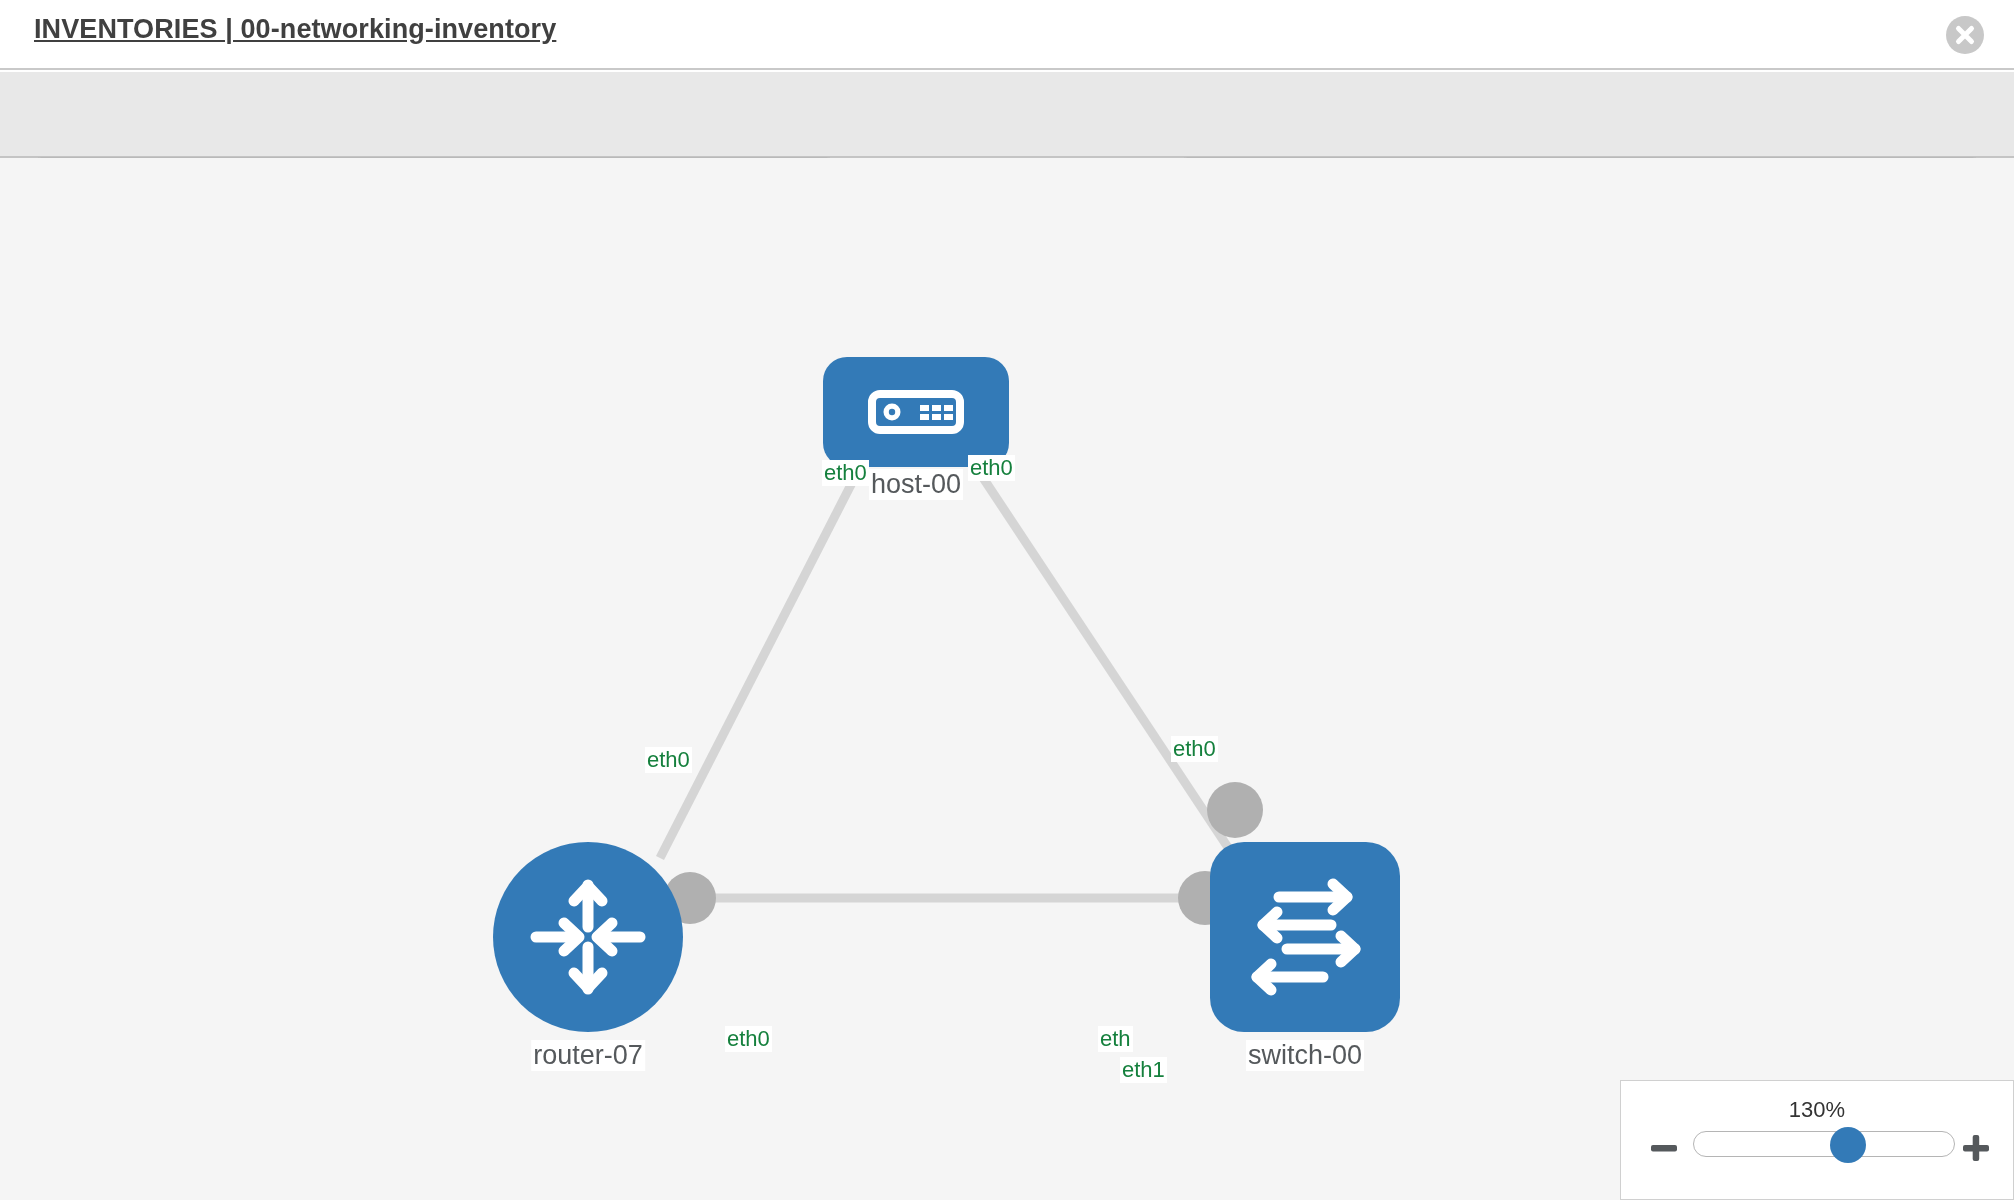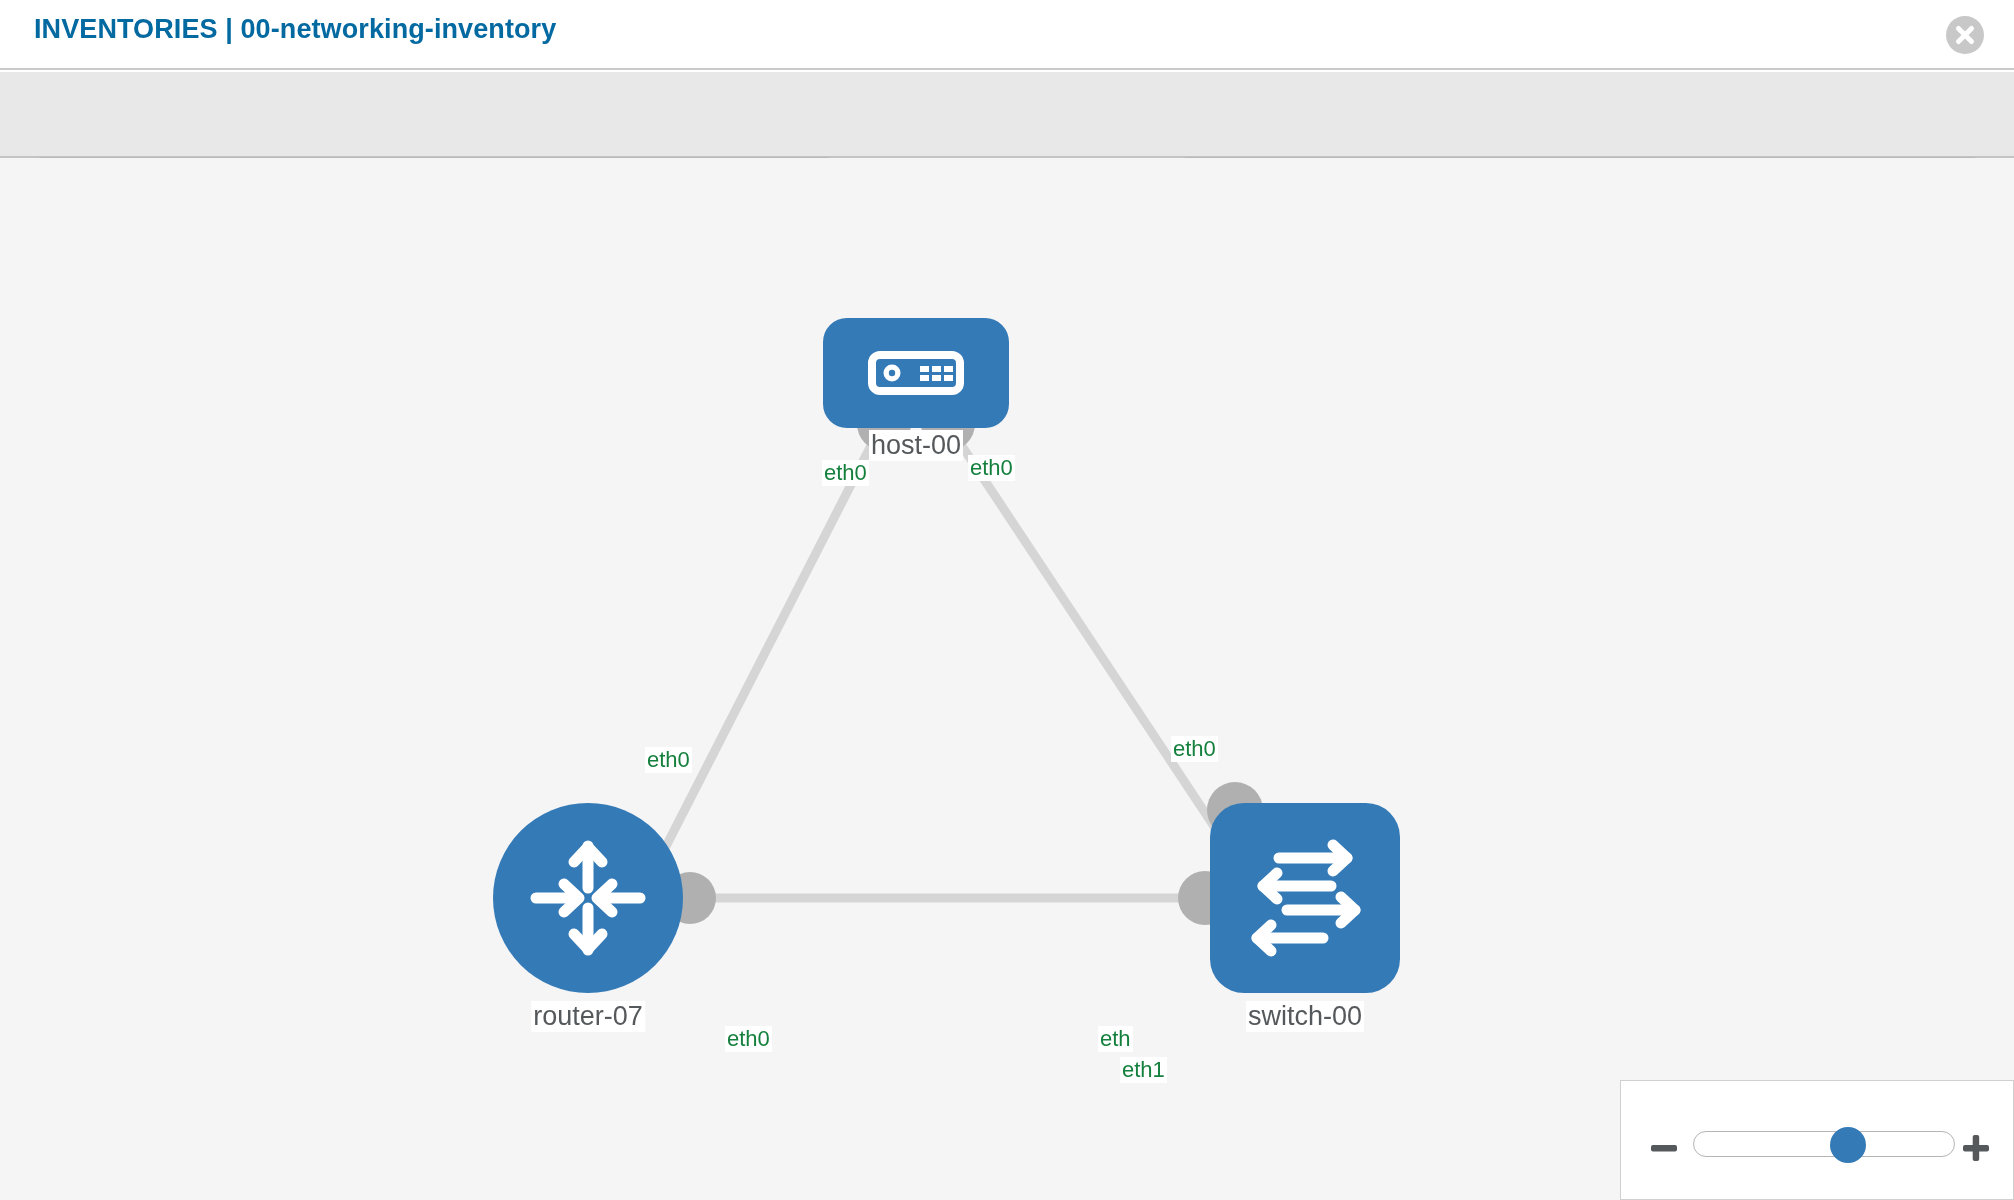--- a/index.html
+++ b/index.html
@@ -13,24 +13,25 @@
 
   
   .header {
     position: absolute; left: 0; top: 0; width: 2014px; height: 70px;
     background: #ffffff;
     border-bottom: 2px solid #c9c9c9;
   }
   .header-title {
     position: absolute; left: 34px; top: 14px;
     font-size: 27px; font-weight: bold;
-    color: #0369a1;
+    color: #404040;
     letter-spacing: 0.1px;
     white-space: nowrap;
     font-stretch: condensed;
+    text-decoration: underline;
   }
   .close-icon {
     position: absolute; right: 30px; top: 16px;
     width: 38px; height: 38px;
     cursor: pointer;
   }
 
   
   .toolbar {
     position: absolute; left: 0; top: 72px; width: 2014px; height: 86px;
@@ -73,21 +74,21 @@
   
   .canvas {
     position: absolute; left: 0; top: 158px;
     width: 2014px; height: 1042px;
     background: #f5f5f5;
     overflow: hidden;
   }
   .topology { position: absolute; left: 0; top: 0; width: 2014px; height: 1042px; }
 
   
-  .node { position: absolute; }
+  .node { position: absolute; margin-top: 39px; }
   .node-shape {
     position: absolute; left: 0; top: 0;
     background: #337ab7;
     display: flex; align-items: center; justify-content: center;
     cursor: pointer;
   }
   .node-label {
     position: absolute;
     left: 50%; transform: translateX(-50%);
     white-space: nowrap;
@@ -282,20 +283,21 @@
 
     <div class="iface-label" style="left:645px; top:589px;">eth0</div>
     <div class="iface-label" style="left:1171px; top:578px;">eth0</div>
 
     <div class="iface-label" style="left:725px; top:868px;">eth0</div>
 
     <div class="iface-label" style="left:1098px; top:868px;">eth</div>
     <div class="iface-label" style="left:1120px; top:899px;">eth1</div>
 
     <div class="zoom-panel">
+      <div class="zoom-value">130%</div>
 
       <div class="zoom-minus">
         <svg width="30" height="30" viewBox="0 0 30 30">
           <rect x="2" y="12" width="26" height="6.5" rx="2" fill="#55595c"></rect>
         </svg>
       </div>
 
       <div class="zoom-track">
         <div class="zoom-thumb" id="zoom-thumb" style="left: 136px;"></div>
       </div>

